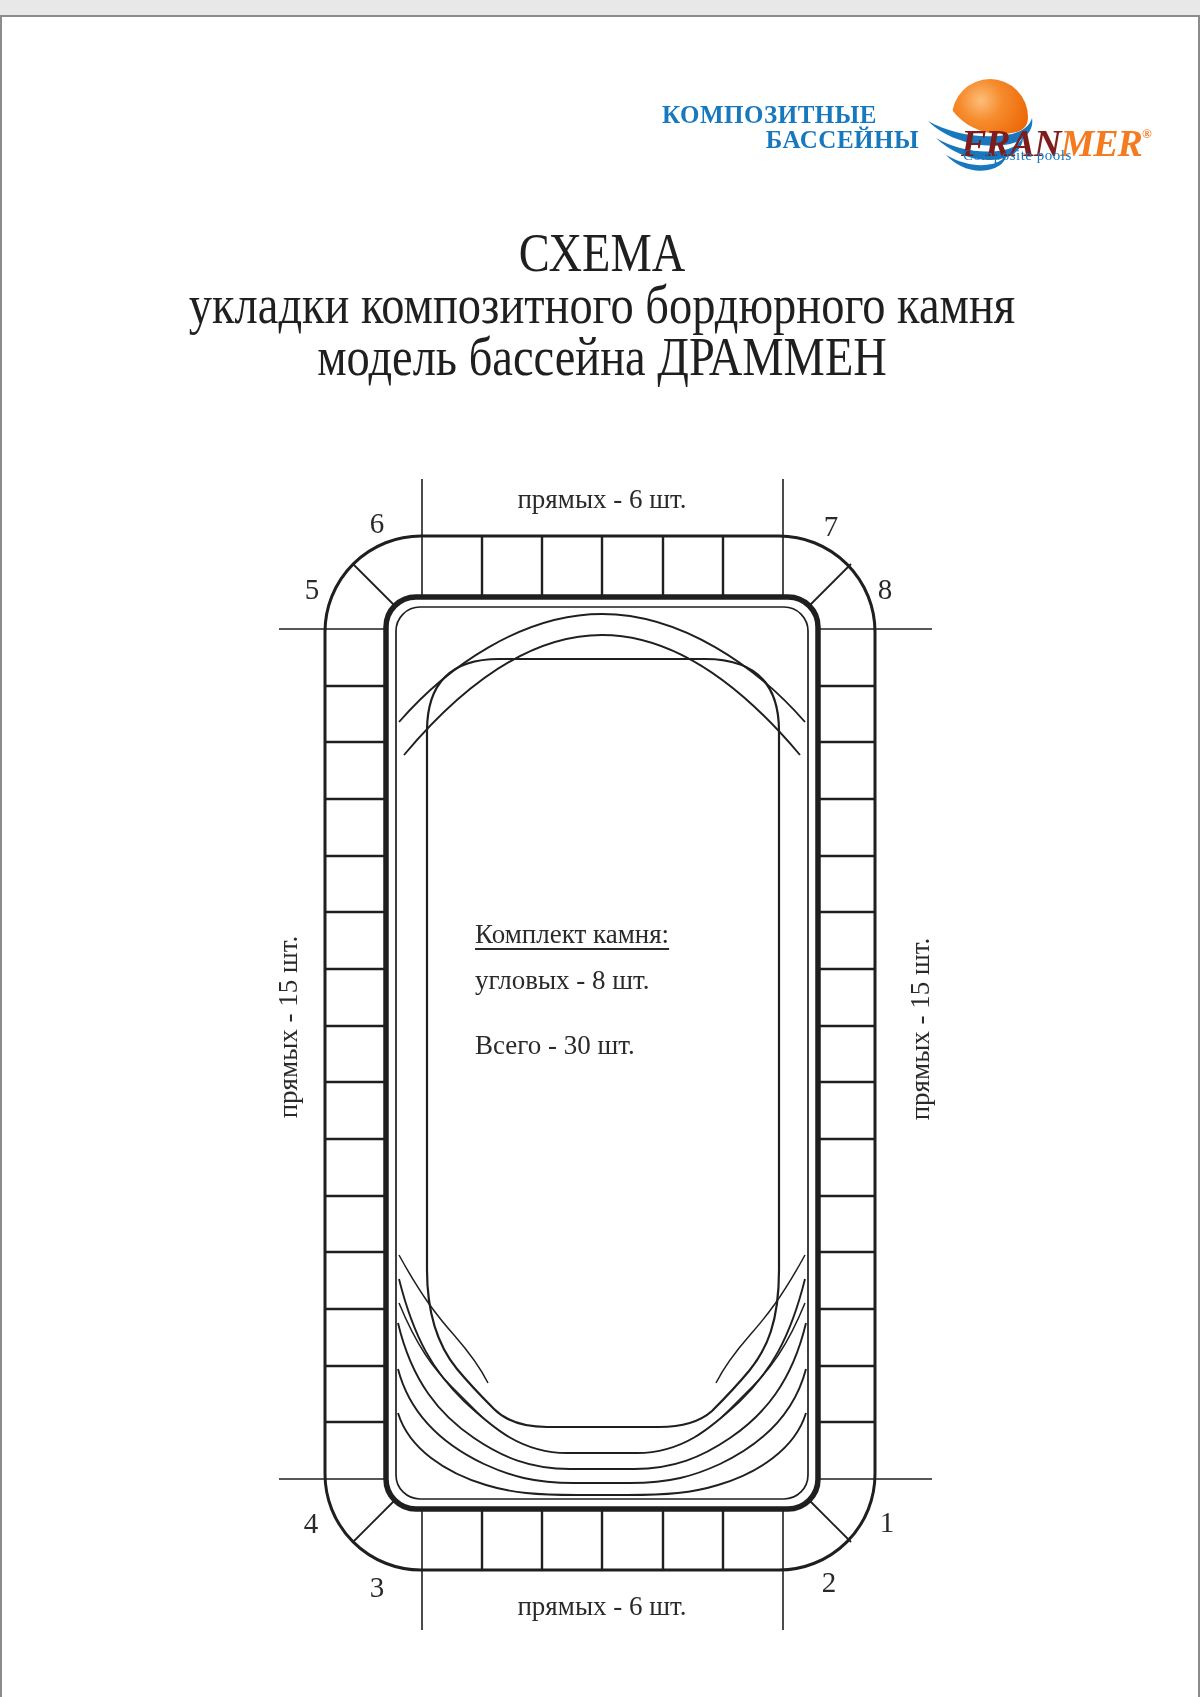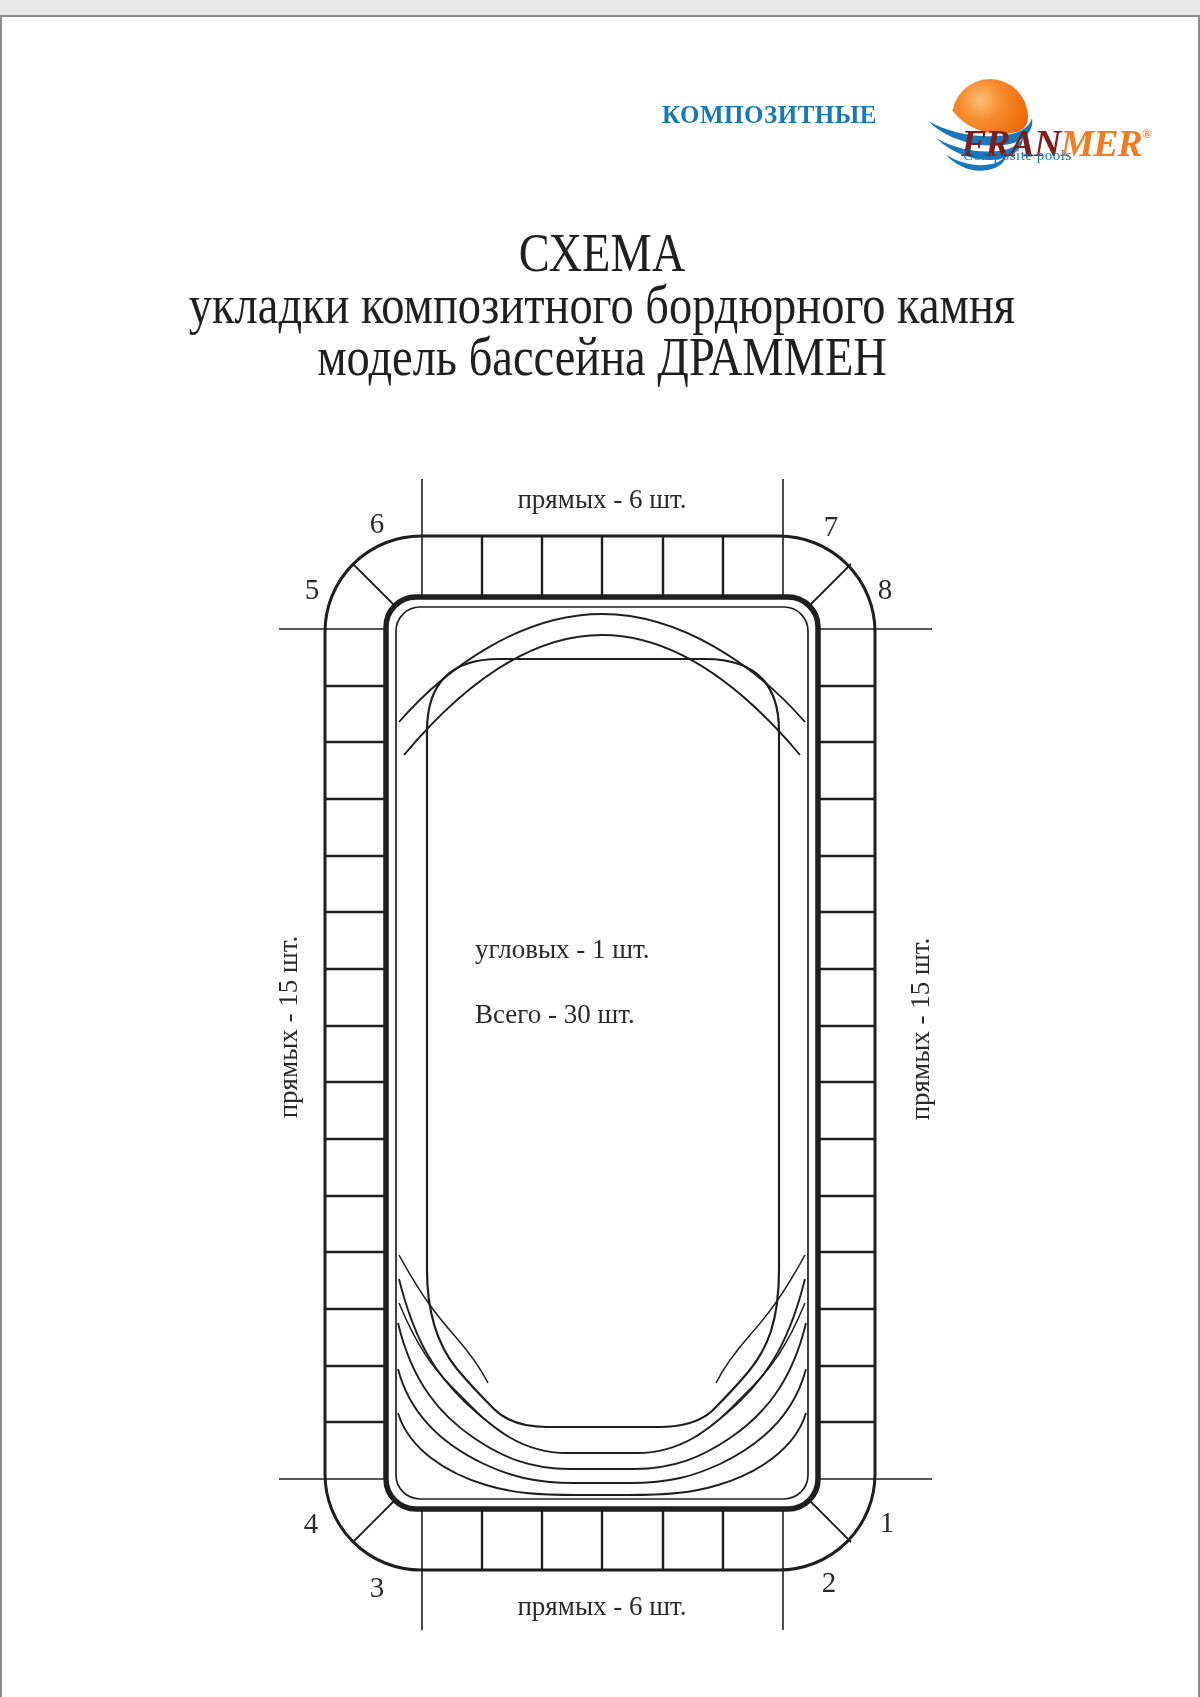--- a/index.html
+++ b/index.html
@@ -56,20 +56,21 @@
   .kit .items{margin-top:15px;}
   .kit .totals{margin-top:34px;}
 </style>
 </head>
 <body>
 
 <div class="page">
 
   <div class="tagline">
     <div class="l1">КОМПОЗИТНЫЕ</div>
+    <div class="l2">БАССЕЙНЫ</div>
   </div>
 
   <svg class="logo-svg" viewBox="-20 0 150 100" xmlns="http://www.w3.org/2000/svg">
     <defs>
       <radialGradient id="ballGrad" cx="38%" cy="28%" r="80%">
         <stop offset="0%" stop-color="#fcbe7a"></stop>
         <stop offset="35%" stop-color="#f68b2c"></stop>
         <stop offset="75%" stop-color="#ee6d0d"></stop>
         <stop offset="100%" stop-color="#e25f04"></stop>
       </radialGradient>
@@ -194,21 +195,22 @@
   <span class="cn cn1">1</span>
   <span class="cn cn2">2</span>
   <span class="cn cn3">3</span>
   <span class="cn cn4">4</span>
   <span class="cn cn5">5</span>
   <span class="cn cn6">6</span>
   <span class="cn cn7">7</span>
   <span class="cn cn8">8</span>
 
   <div class="kit">
+    <div class="heading">Комплект камня:</div>
     <div class="items">
-      <div>угловых - 1 шт.</div>
+      <div>угловых - 8 шт.</div>
     </div>
     <div class="totals">
       <div>Всего - 30 шт.</div>
     </div>
   </div>
 
 </div>
 
 </body></html>

